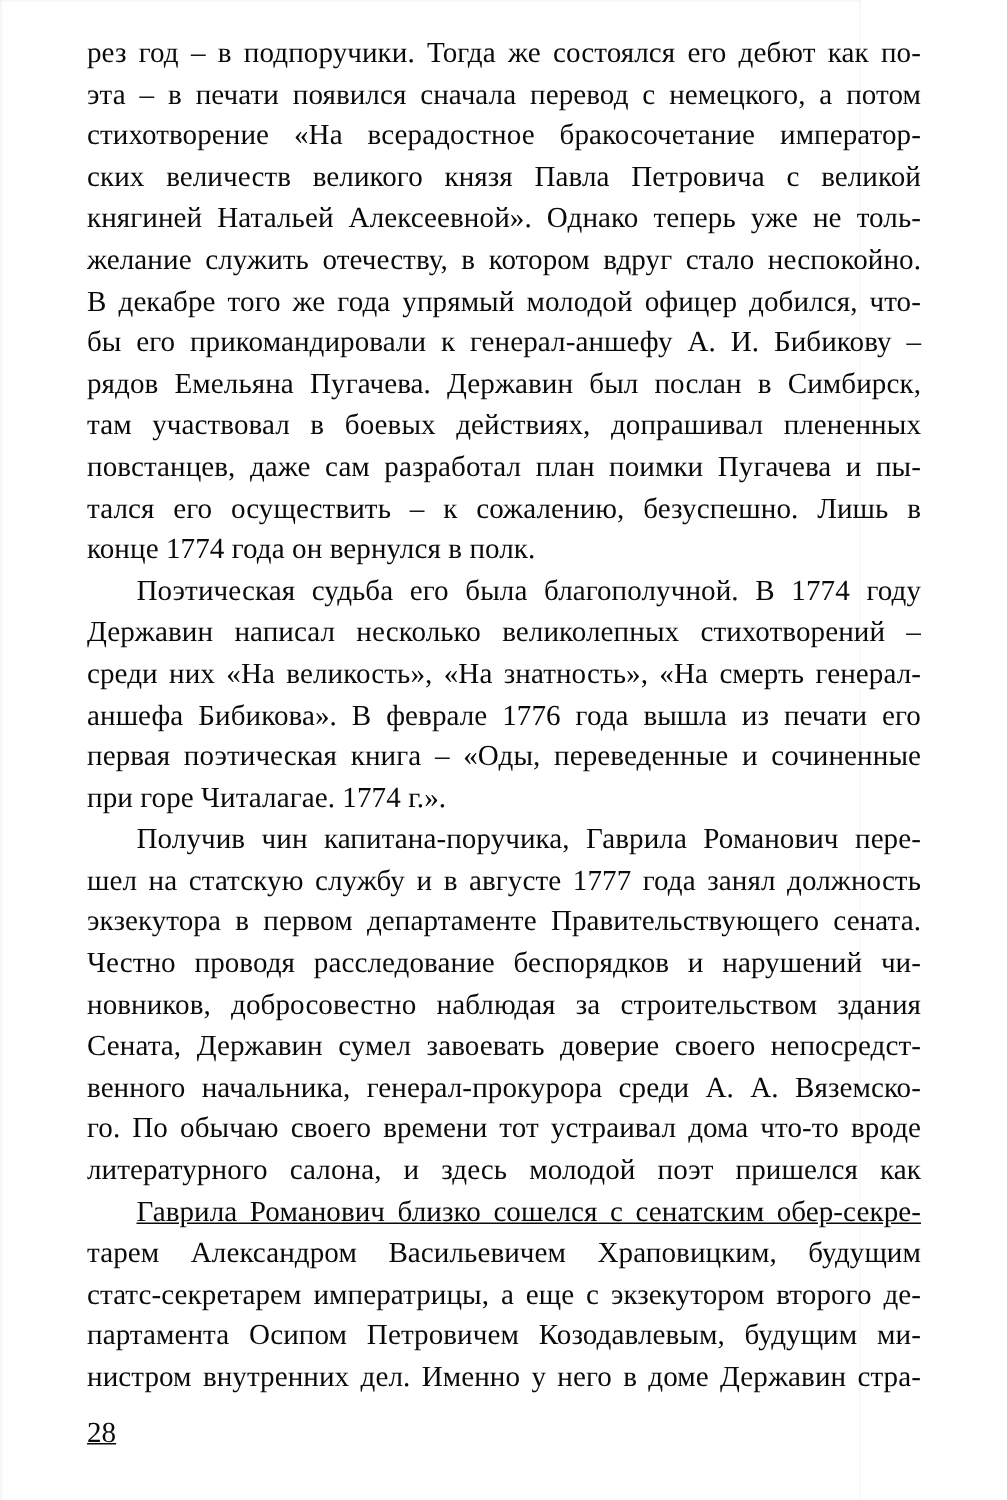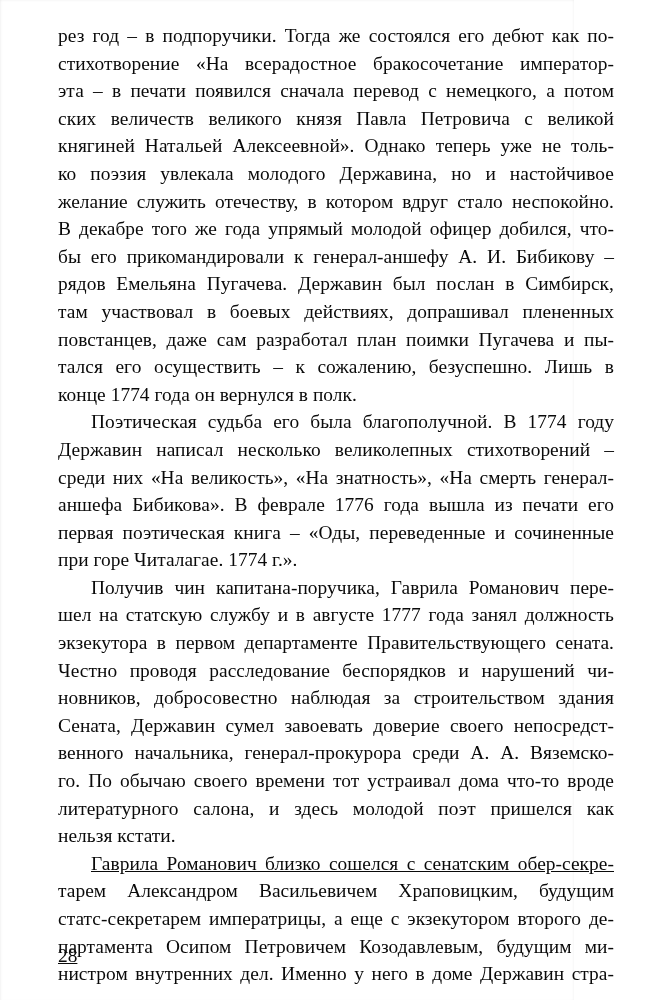--- a/index.html
+++ b/index.html
@@ -71,25 +71,24 @@
 </head>
 <body>
 
 <div id="page">
 
   <div id="scan-edge"></div>
 
   <div id="text-block">
       <p class="para">
         <span class="line just">рез год – в подпоручики. Тогда же состоялся его дебют как по-</span>
+        <span class="line just">эта – в печати появился сначала перевод с немецкого, а потом</span>
         <span class="line just">стихотворение «На всерадостное бракосочетание император-</span>
-        <span class="line just">эта – в печати появился сначала перевод с немецкого, а потом</span>
         <span class="line just">ских величеств великого князя Павла Петровича с великой</span>
         <span class="line just">княгиней Натальей Алексеевной». Однако теперь уже не толь-</span>
-        <span class="line just">ко поэзия увлекала молодого Державина, но и настойчивое</span>
         <span class="line just">желание служить отечеству, в котором вдруг стало неспокойно.</span>
         <span class="line just">В декабре того же года упрямый молодой офицер добился, что-</span>
         <span class="line just">бы его прикомандировали к генерал-аншефу А. И. Бибикову –</span>
         <span class="line just">рядов Емельяна Пугачева. Державин был послан в Симбирск,</span>
         <span class="line just">там участвовал в боевых действиях, допрашивал плененных</span>
         <span class="line just">повстанцев, даже сам разработал план поимки Пугачева и пы-</span>
         <span class="line just">тался его осуществить – к сожалению, безуспешно. Лишь в</span>
         <span class="line last">конце 1774 года он вернулся в полк.</span>
       </p>
       <p class="para">
@@ -103,21 +102,20 @@
       <p class="para">
         <span class="line just" style="text-indent: 33px;">Получив чин капитана-поручика, Гаврила Романович пере-</span>
         <span class="line just">шел на статскую службу и в августе 1777 года занял должность</span>
         <span class="line just">экзекутора в первом департаменте Правительствующего сената.</span>
         <span class="line just">Честно проводя расследование беспорядков и нарушений чи-</span>
         <span class="line just">новников, добросовестно наблюдая за строительством здания</span>
         <span class="line just">Сената, Державин сумел завоевать доверие своего непосредст-</span>
         <span class="line just">венного начальника, генерал-прокурора среди А. А. Вяземско-</span>
         <span class="line just">го. По обычаю своего времени тот устраивал дома что-то вроде</span>
         <span class="line just">литературного салона, и здесь молодой поэт пришелся как</span>
-        <span class="line last">нельзя кстати.</span>
       </p>
       <p class="para">
         <span class="line just" style="text-indent: 33px; text-decoration: underline;">Гаврила Романович близко сошелся с сенатским обер-секре-</span>
         <span class="line just">тарем Александром Васильевичем Храповицким, будущим</span>
         <span class="line just">статс-секретарем императрицы, а еще с экзекутором второго де-</span>
         <span class="line just">партамента Осипом Петровичем Козодавлевым, будущим ми-</span>
         <span class="line just">нистром внутренних дел. Именно у него в доме Державин стра-</span>
       </p>
     </div>
 

